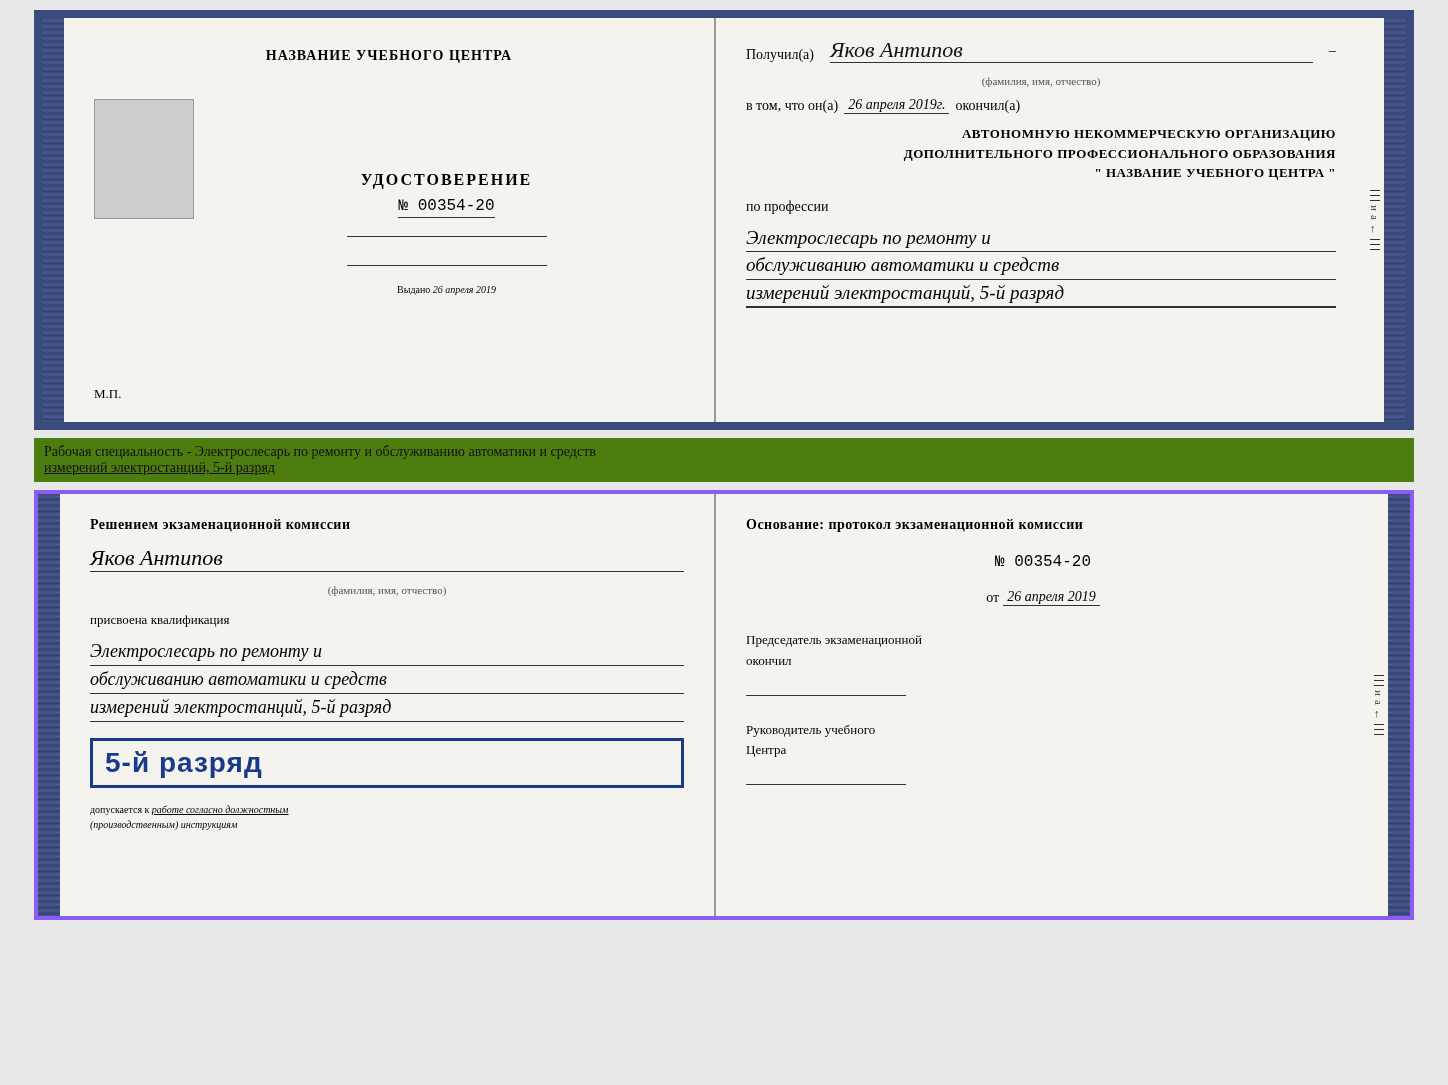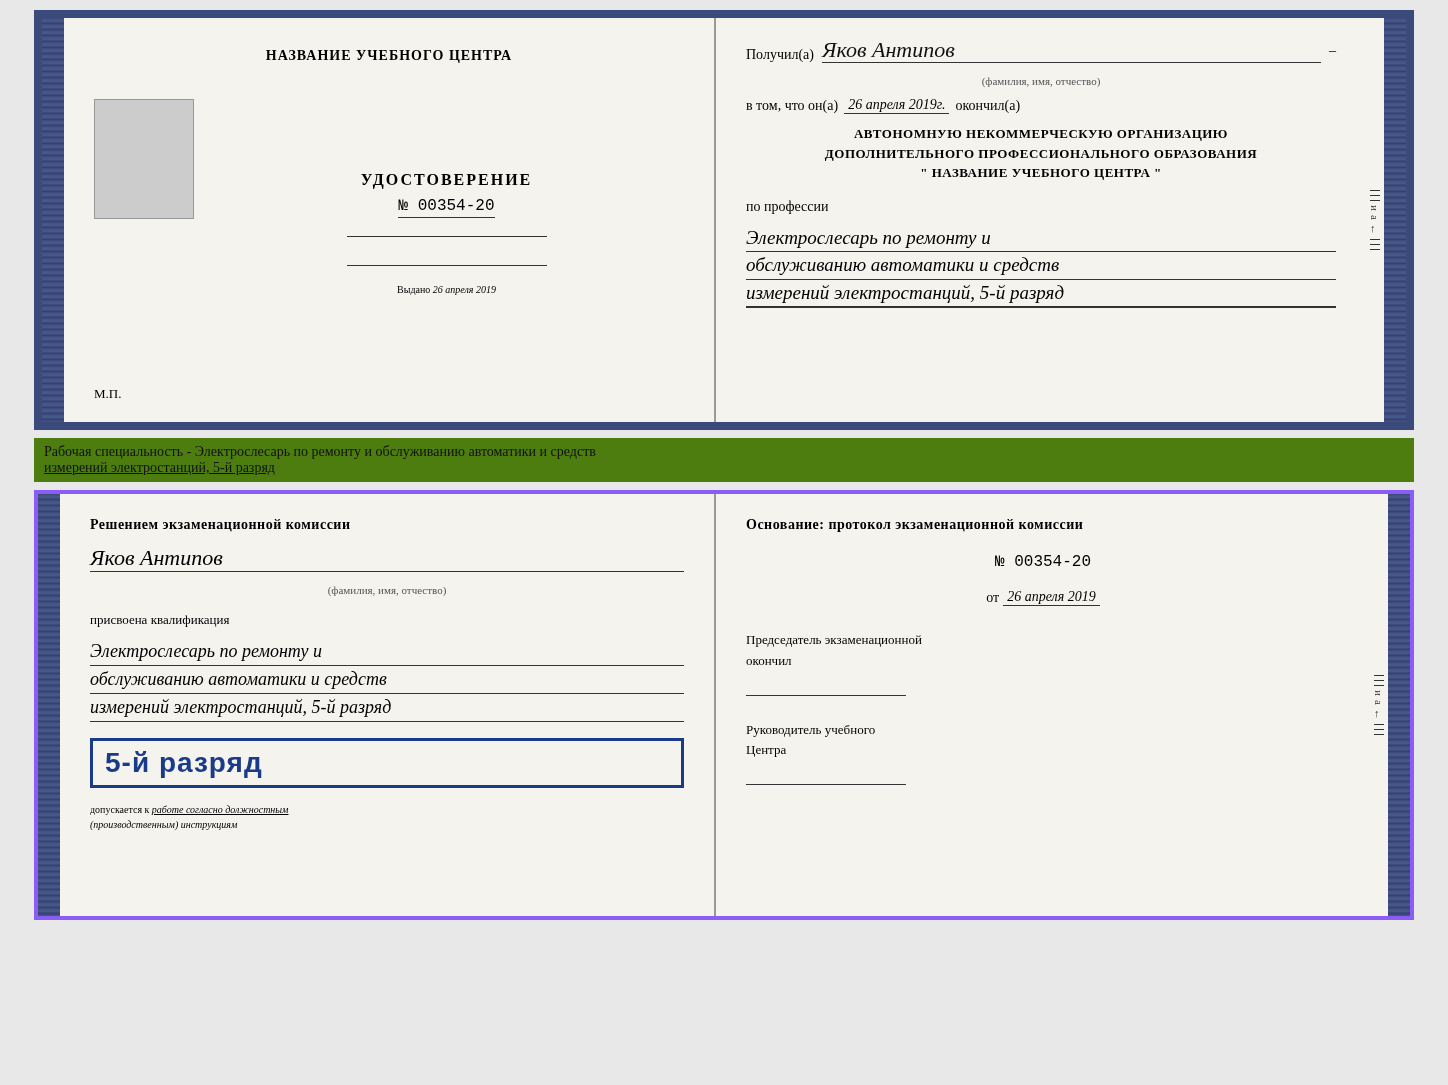--- a/index.html
+++ b/index.html
@@ -142,21 +142,21 @@
       padding: 20px 30px;
       display: flex;
       flex-direction: column;
       gap: 10px;
       position: relative;
     }
 
     .recipient-line {
       display: flex;
       align-items: flex-end;
-      gap: 8px;
+      gap: 16px;
       font-size: 14px;
     }
 
     .recipient-line .label {
       white-space: nowrap;
     }
 
     .recipient-line .handwritten-name {
       font-size: 22px;
       font-family: 'Georgia', serif;
@@ -186,21 +186,21 @@
       font-style: italic;
       font-family: 'Georgia', serif;
       font-size: 14px;
       border-bottom: 1px solid #333;
       padding: 0 4px;
     }
 
     .org-block {
       font-size: 13px;
       font-weight: bold;
-      text-align: center;
+      text-align: right;
       letter-spacing: 0.5px;
       line-height: 1.5;
     }
 
     .profession-label {
       font-size: 14px;
       margin-top: 6px;
     }
 
     .profession-text {

